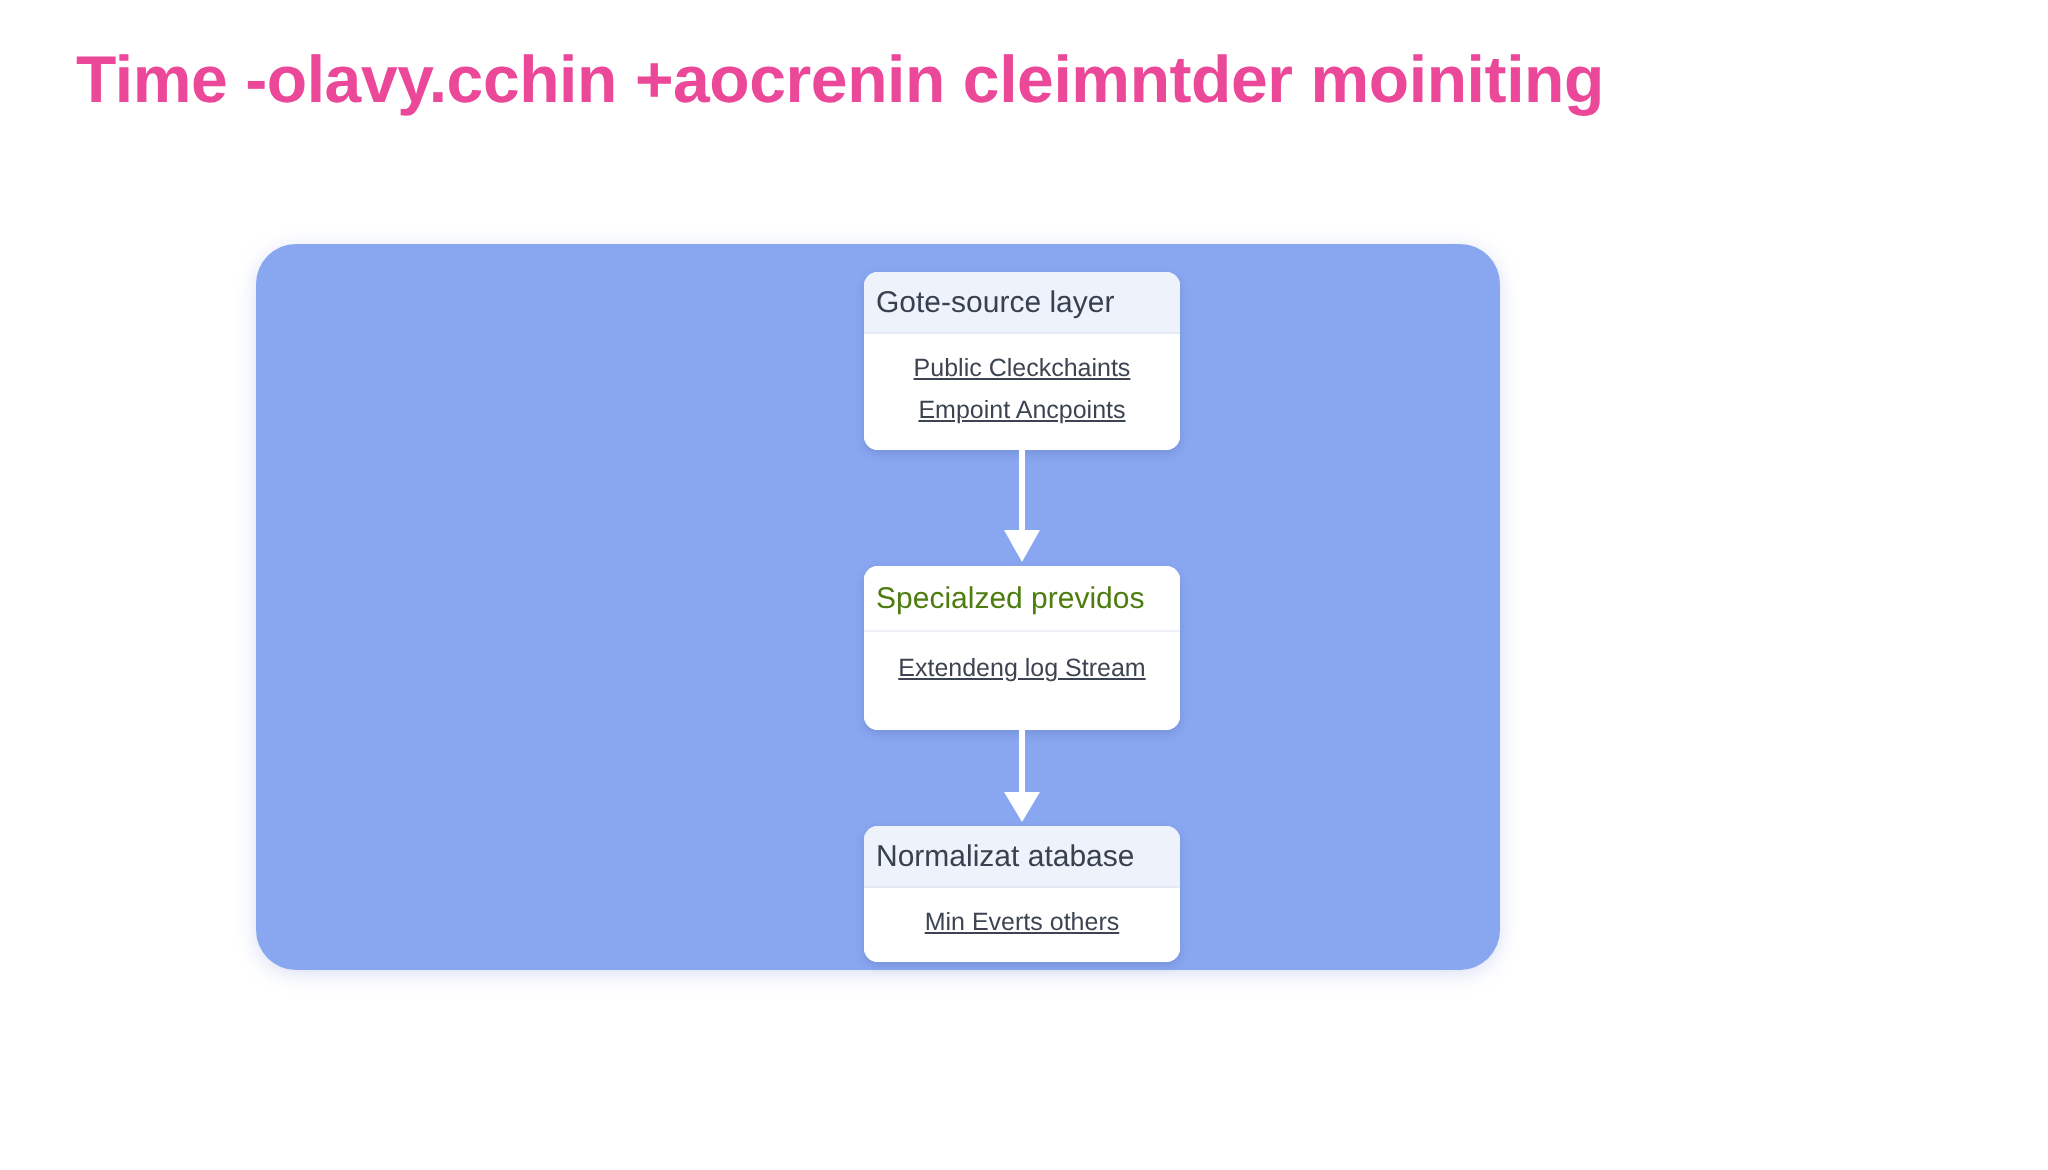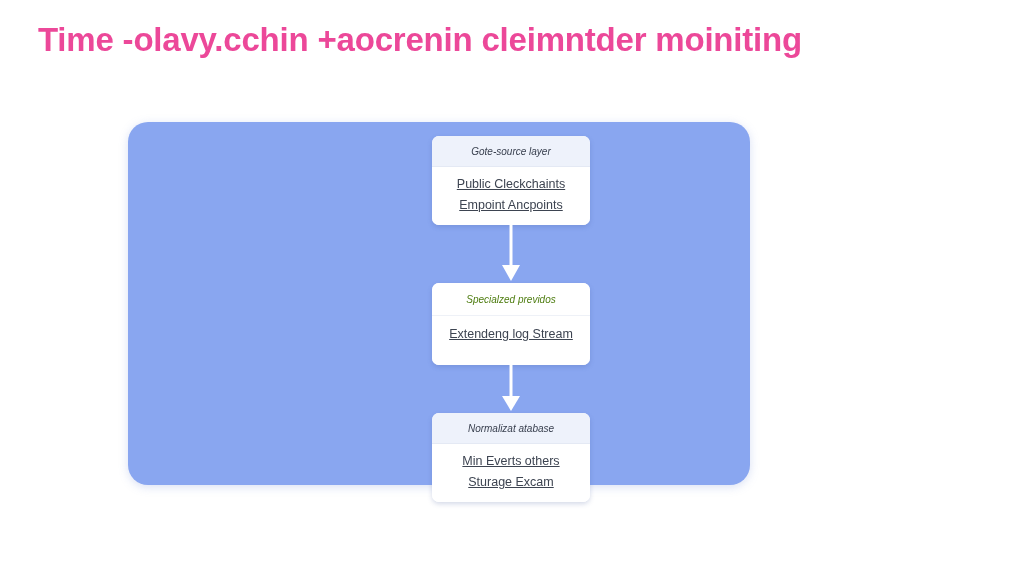--- a/index.html
+++ b/index.html
@@ -57,26 +57,25 @@
     width: 158px;
     background: #ffffff;
     border-radius: 7px;
     box-shadow: 0 2px 5px rgba(60,80,150,0.22);
     overflow: hidden;
     box-sizing: border-box;
   }
   .card-header {
     background: #eef2fb;
     color: #39404f;
-    font-size: 10px;
-    text-align: center;
+    font-size: 15px;
+    text-align: left;
     padding: 8px 6px 7px 6px;
     border-bottom: 1px solid #e4e9f4;
     line-height: 15px;
-    font-style: italic;
   }
   .card-body {
     background: #ffffff;
     padding: 7px 6px 9px 6px;
   }
   .card-line {
     font-size: 12.5px;
     color: #3d4451;
     text-align: center;
     line-height: 21px;
@@ -133,18 +132,17 @@
 
     <svg class="arrow short" viewBox="0 0 22 48">
       <line x1="11" y1="0" x2="11" y2="33" stroke="#ffffff" stroke-width="3"></line>
       <polygon points="11,46 2,31 20,31" fill="#ffffff"></polygon>
     </svg>
 
     <div class="card">
       <div class="card-header">Normalizat atabase</div>
       <div class="card-body">
         <div class="card-line">Min Everts others</div>
-        <div class="card-line">Sturage Excam</div>
       </div>
     </div>
 
   </div>
 </div>
 
 </body></html>

